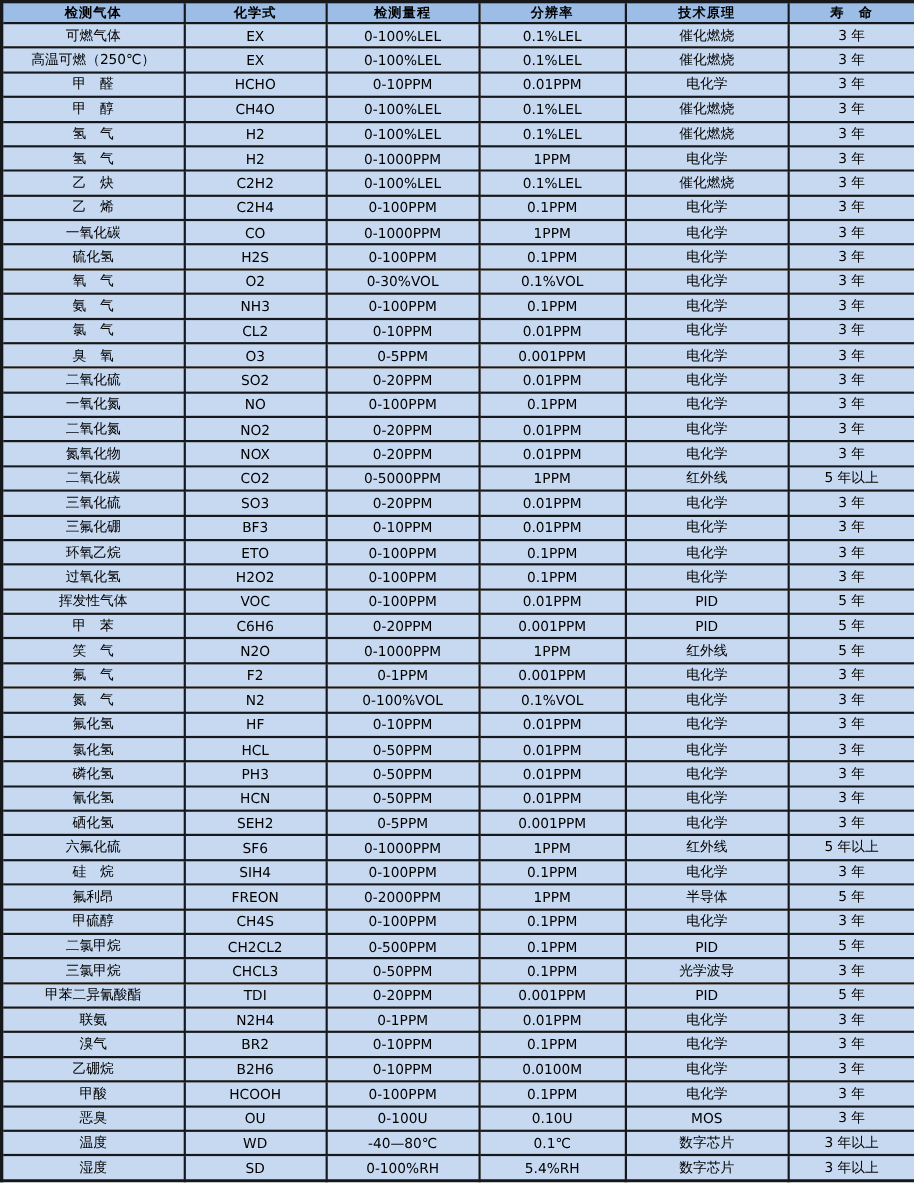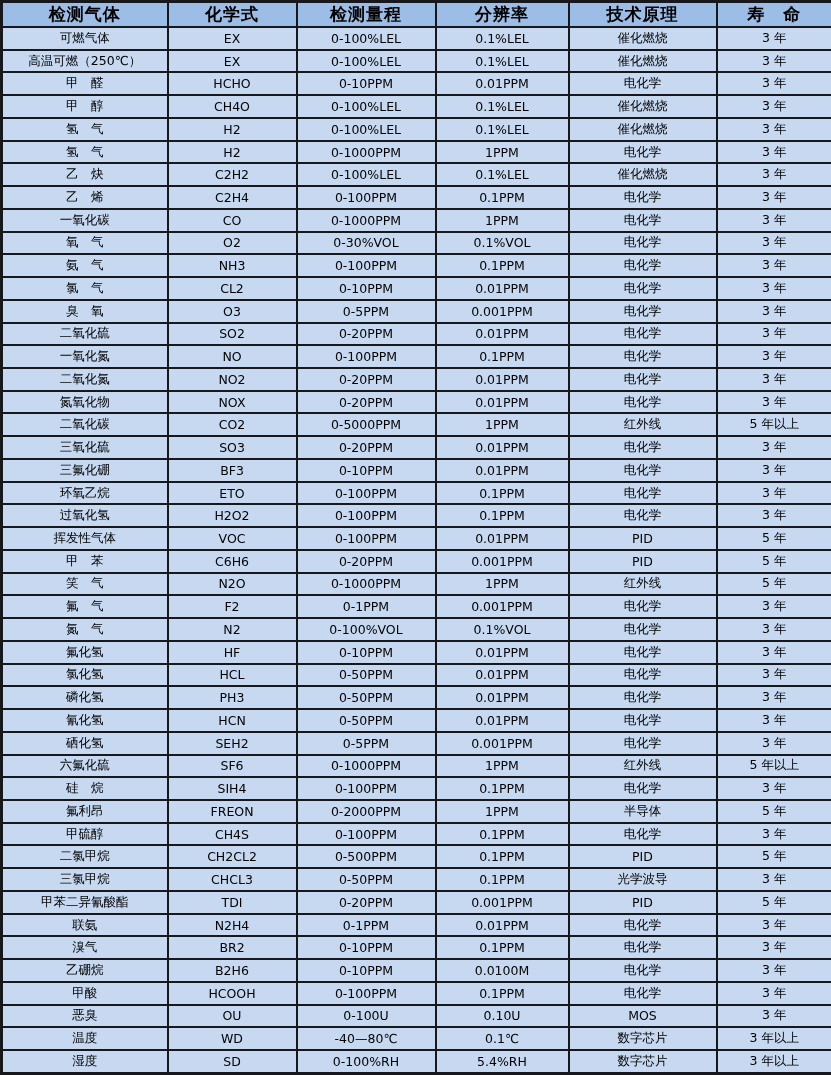--- a/index.html
+++ b/index.html
@@ -28,21 +28,21 @@
   th,td{
     border:2px solid var(--border);
     text-align:center;
     vertical-align:middle;
     padding:0 2px;
     overflow:hidden;
     white-space:nowrap;
   }
   th{
     background:var(--header-bg);
-    font-size:17px;
+    font-size:12px;
     font-weight:bold;
     letter-spacing:1px;
     text-align:center;
   }
   td{
     background:var(--row-bg);
     font-size:12.5px;
   }
 </style>
 </head>
@@ -134,20 +134,28 @@
       </tr>
       <tr>
         <td>一氧化碳</td>
         <td>CO</td>
         <td>0-1000PPM</td>
         <td>1PPM</td>
         <td>电化学</td>
         <td>3 年</td>
       </tr>
       <tr>
+        <td>硫化氢</td>
+        <td>H2S</td>
+        <td>0-100PPM</td>
+        <td>0.1PPM</td>
+        <td>电化学</td>
+        <td>3 年</td>
+      </tr>
+      <tr>
         <td>氧　气</td>
         <td>O2</td>
         <td>0-30%VOL</td>
         <td>0.1%VOL</td>
         <td>电化学</td>
         <td>3 年</td>
       </tr>
       <tr>
         <td>氨　气</td>
         <td>NH3</td>

